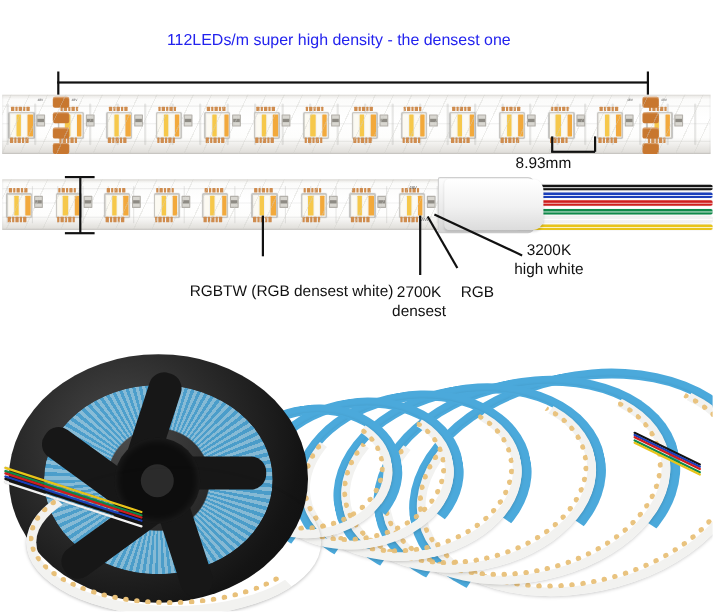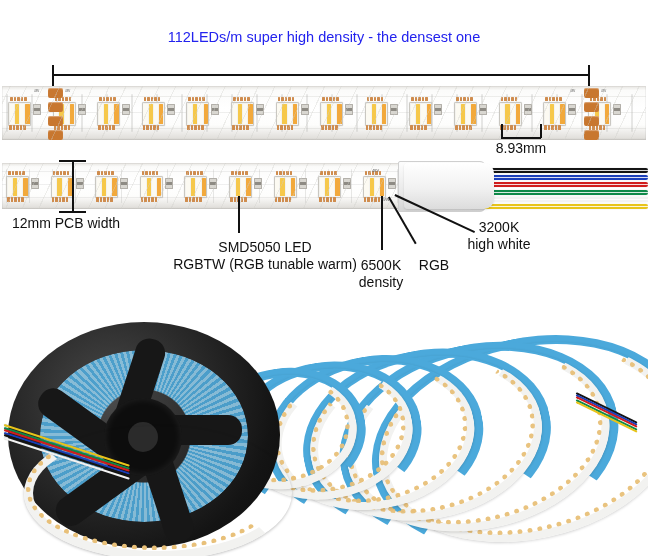--- a/index.html
+++ b/index.html
@@ -61,21 +61,21 @@
   .reelhub{position:absolute;border-radius:50%;background:#0d0d0d;
       box-shadow:inset 0 0 10px rgba(255,255,255,.10);}
   .reelcore{position:absolute;border-radius:50%;background:#191919;}
   .rbwire{position:absolute;height:2px;border-radius:1px;transform-origin:0 50%;}
 </style>
 </head>
 <body>
 
 <div id="stage">
 
-  <div class="txt title ctr" style="left:324px;top:29px;">112LEDs/m super high density - the densest one</div>
+  <div class="txt title ctr" style="left:308px;top:29px;">112LEDs/m super high density - the densest one</div>
 
   <div>
     <div class="ln h1" style="left:52px;top:74px;width:538px;"></div>
     <div class="ln v1" style="left:52px;top:65px;height:26px;"></div>
     <div class="ln v1" style="left:588px;top:65px;height:26px;"></div>
   </div>
 
   <div class="strip" id="strip-top" style="left:2px;top:86px;width:644px;height:54px;">
       <div class="trace" style="left: 4px; top: 8px; width: 1.5px; height: 38px; opacity: 0.5;"></div>
       <div class="trace" style="left: 29px; top: 8px; width: 1.5px; height: 38px; opacity: 0.5;"></div>
@@ -440,21 +440,21 @@
       <div class="cu" style="left: 582px; top: 44px; width: 15px; height: 10px;"></div>
       <div class="pin" style="left: 568px; top: 3px;">48V</div>
       <div class="pin" style="left: 599px; top: 3px;">48V</div>
     </div>
 
   <div>
     <div class="ln h1" style="left:501px;top:137px;width:40px;"></div>
     <div class="ln v1" style="left:501px;top:124px;height:14px;"></div>
     <div class="ln v1" style="left:540px;top:124px;height:14px;"></div>
   </div>
-  <div class="txt lbl ctr" style="left:521px;top:141px;">8.93mm</div>
+  <div class="txt lbl ctr" style="left:494px;top:141px;">8.93mm</div>
 
   <div class="strip" id="strip-bot" style="left:2px;top:163px;width:400px;height:46px;">
       <div class="trace" style="left: 4px; top: 6px; width: 1.4px; height: 34px; opacity: 0.5;"></div>
       <div class="trace" style="left: 27px; top: 6px; width: 1.4px; height: 34px; opacity: 0.5;"></div>
       <div class="trace" style="left: 50px; top: 6px; width: 1.4px; height: 34px; opacity: 0.5;"></div>
       <div class="trace" style="left: 73px; top: 6px; width: 1.4px; height: 34px; opacity: 0.5;"></div>
       <div class="trace" style="left: 96px; top: 6px; width: 1.4px; height: 34px; opacity: 0.5;"></div>
       <div class="trace" style="left: 119px; top: 6px; width: 1.4px; height: 34px; opacity: 0.5;"></div>
       <div class="trace" style="left: 142px; top: 6px; width: 1.4px; height: 34px; opacity: 0.5;"></div>
       <div class="trace" style="left: 165px; top: 6px; width: 1.4px; height: 34px; opacity: 0.5;"></div>
@@ -691,31 +691,29 @@
       <div class="wire" style="left: 470px; top: 196.8px; width: 178px; height: 5px; background: linear-gradient(rgb(242, 242, 242) 0%, rgb(242, 242, 242) 40%, rgba(255, 255, 255, 0.3) 52%, rgb(242, 242, 242) 70%, rgb(242, 242, 242) 100%); box-shadow: rgba(0, 0, 0, 0.25) 0px 0px 1px;"></div>
       <div class="wire" style="left: 470px; top: 204px; width: 178px; height: 5px; background: linear-gradient(rgb(232, 196, 26) 0%, rgb(232, 196, 26) 40%, rgba(255, 255, 255, 0.3) 52%, rgb(232, 196, 26) 70%, rgb(232, 196, 26) 100%); box-shadow: rgba(0, 0, 0, 0.25) 0px 0px 1px;"></div>
       <div style="position: absolute; left: 404px; top: 163px; width: 90px; height: 46px; background: linear-gradient(rgb(255, 255, 255), rgb(241, 241, 241) 55%, rgb(220, 220, 220)); border-radius: 4px 10px 10px 4px; box-shadow: rgba(0, 0, 0, 0.12) 0px 1px 2px;"></div>
     </div>
 
   <div>
     <div class="ln v1" style="left:72px;top:160px;height:52px;"></div>
     <div class="ln h1" style="left:59px;top:160px;width:27px;"></div>
     <div class="ln h1" style="left:59px;top:211px;width:27px;"></div>
   </div>
-  <div class="txt lbl" style="left:12px;top:216px;">12mm PCB width</div>
 
   <div>
     <div class="ln v1" style="left:238px;top:196px;height:37px;"></div>
   </div>
-  <div class="txt lbl ctr" style="left:265px;top:240px;">SMD5050 LED</div>
-  <div class="txt lbl ctr" style="left:265px;top:257px;">RGBTW (RGB tunable warm)</div>
+  <div class="txt lbl ctr" style="left:265px;top:257px;">RGBTW (RGB densest white)</div>
 
   <div class="ln v1" style="left:381px;top:196px;height:54px;"></div>
-  <div class="txt lbl ctr" style="left:381px;top:258px;">6500K</div>
-  <div class="txt lbl ctr" style="left:381px;top:275px;">density</div>
+  <div class="txt lbl ctr" style="left:381px;top:258px;">2700K</div>
+  <div class="txt lbl ctr" style="left:381px;top:275px;">densest</div>
 
   <div class="diag" style="left:389px;top:196px;width:54px;transform:rotate(60deg);"></div>
   <div class="txt lbl ctr" style="left:434px;top:258px;">RGB</div>
 
   <div class="diag" style="left:395px;top:194px;width:88px;transform:rotate(25deg);"></div>
   <div class="txt lbl ctr" style="left:499px;top:220px;">3200K</div>
   <div class="txt lbl ctr" style="left:499px;top:237px;">high white</div>
 
   <div id="photo">
     <div id="photo-art" style="position: absolute; left: 0px; top: 0px; width: 648px; height: 250px;">

